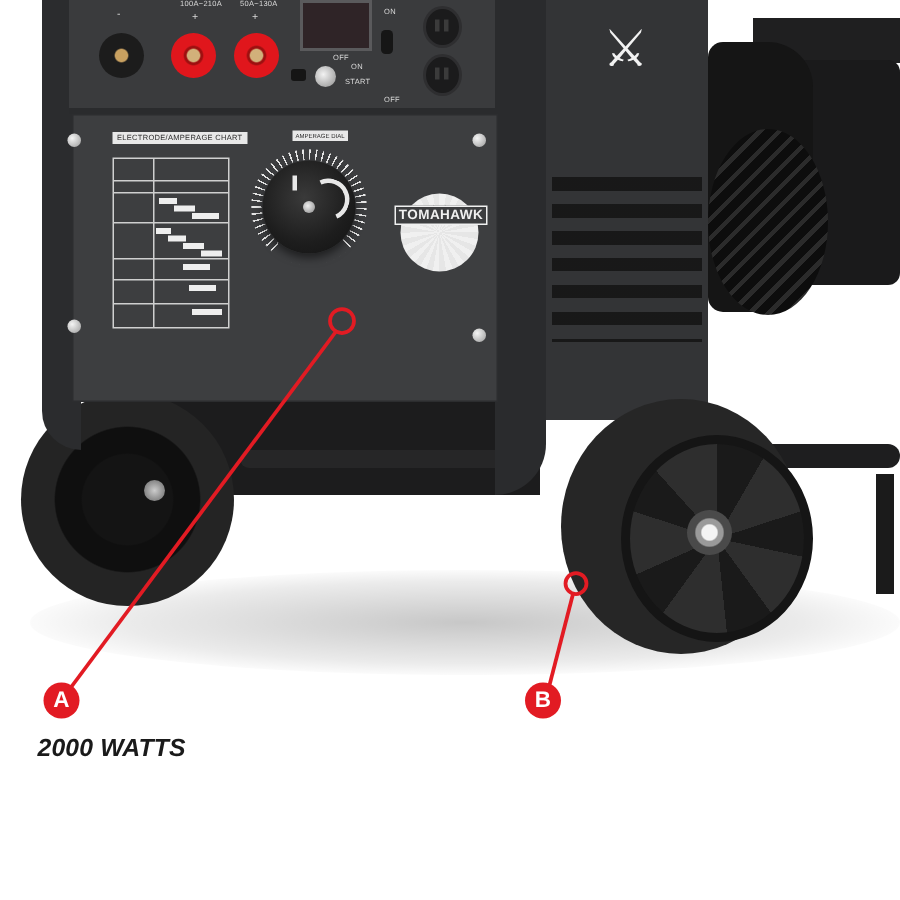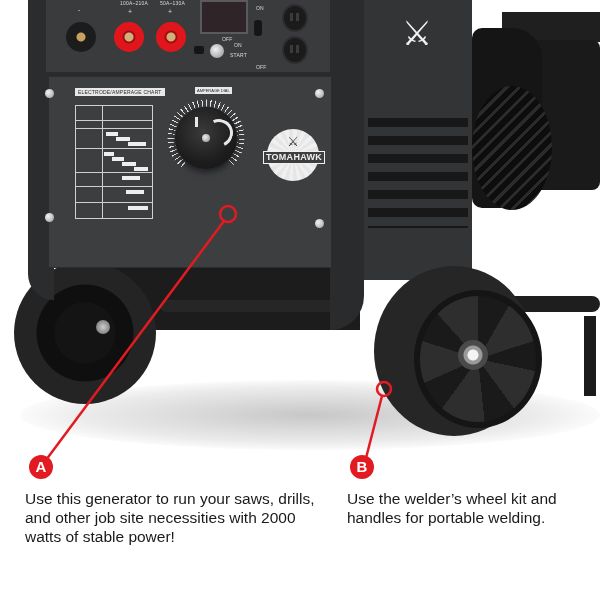--- a/index.html
+++ b/index.html
@@ -34,21 +34,21 @@
                mask:radial-gradient(circle, transparent 31px, #000 32px, #000 38px, transparent 39px); }
   .dial-ring-gap { position:absolute; left:118px; top:22px; width:78px; height:78px; border-radius:50%;
                    background:conic-gradient(from 140deg, #3d3e40 0deg 80deg, transparent 80deg 360deg); }
   .knob { position:absolute; left:126px; top:30px; width:62px; height:62px; border-radius:50%;
           background:radial-gradient(circle at 45% 40%, #3a3a3a 0%, #1d1d1d 60%, #121212 100%); box-shadow:0 3px 6px rgba(0,0,0,0.5); }
   .knob-cap { position:absolute; left:27px; top:27px; width:8px; height:8px; border-radius:50%; background:radial-gradient(circle at 40% 40%, #eee, #888); }
   .knob-arrow { position:absolute; left:20px; top:10px; width:3px; height:10px; background:#e8e8e8; }
   .knob-arc { position:absolute; left:30px; top:12px; width:22px; height:22px; border-radius:50%; border-top:3px solid #e8e8e8; border-right:3px solid #e8e8e8; border-left:3px solid transparent; border-bottom:3px solid transparent; transform:rotate(20deg); }
   .badge { position:absolute; left:218px; top:52px; width:52px; height:52px; border-radius:50%;
            background:repeating-conic-gradient(#f0f0f0 0deg 10deg, #e6e6e6 10deg 20deg); }
-  .badge-text { position:absolute; left:-4px; top:22px; width:60px; background:#3d3e40; color:#f0f0f0; border:1px solid #f0f0f0;
+  .badge-text { position:absolute; left:-4px; top:8px; width:60px; background:#3d3e40; color:#f0f0f0; border:1px solid #f0f0f0;
                 font-size:9px; font-weight:bold; text-align:center; letter-spacing:0.3px; line-height:11px; }
   .badge-axes { position:absolute; left:18px; top:6px; width:16px; height:14px; color:#3d3e40; font-size:13px; line-height:14px; text-align:center; }
   .housing { position:absolute; left:362px; top:0; width:110px; height:280px; background:#333436; }
   .axes-logo { position:absolute; left:34px; top:12px; width:42px; height:42px; color:#f2f2f2; font-size:34px; line-height:42px; text-align:center; }
   .vents { position:absolute; left:6px; top:118px; width:100px; height:110px;
            background:repeating-linear-gradient(180deg, #151515 0 9px, transparent 9px 18px); opacity:0.9; }
   .engine { position:absolute; left:472px; top:28px; width:70px; height:180px; background:#151515; border-radius:10px 30px 30px 10px; }
   .engine-grill { position:absolute; left:472px; top:86px; width:80px; height:124px; border-radius:50%;
                   background:repeating-linear-gradient(135deg, #0d0d0d 0 6px, #2b2b2b 6px 9px); }
   .tank { position:absolute; left:530px; top:40px; width:70px; height:150px; background:#1a1a1b; border-radius:8px; }
@@ -182,18 +182,17 @@
   <circle cx="228" cy="214" r="8" fill="none" stroke="#e21b23" stroke-width="2.5"></circle>
   <line x1="224" y1="221" x2="46" y2="460" stroke="#e21b23" stroke-width="2.5"></line>
   <circle cx="384" cy="389" r="7" fill="none" stroke="#e21b23" stroke-width="2.5"></circle>
   <line x1="382" y1="396" x2="366" y2="458" stroke="#e21b23" stroke-width="2.5"></line>
 </svg>
 
 <div class="callout-badge" style="left:29px;top:455px;">A</div>
 <div class="callout-badge" style="left:350px;top:455px;">B</div>
 
 <div class="caption" style="left:25px;top:489px;width:300px;">
-  <div class="body">Use this generator to run your saws, drills, and other job site necessities with 2000 watts of stable power!</div>
+  <div class="title italic">2000 WATTS</div>
 </div>
 
 <div class="caption" style="left:347px;top:489px;width:240px;">
-  <div class="body">Use the welder’s wheel kit  and handles for portable welding.</div>
 </div>
 
 </body></html>

